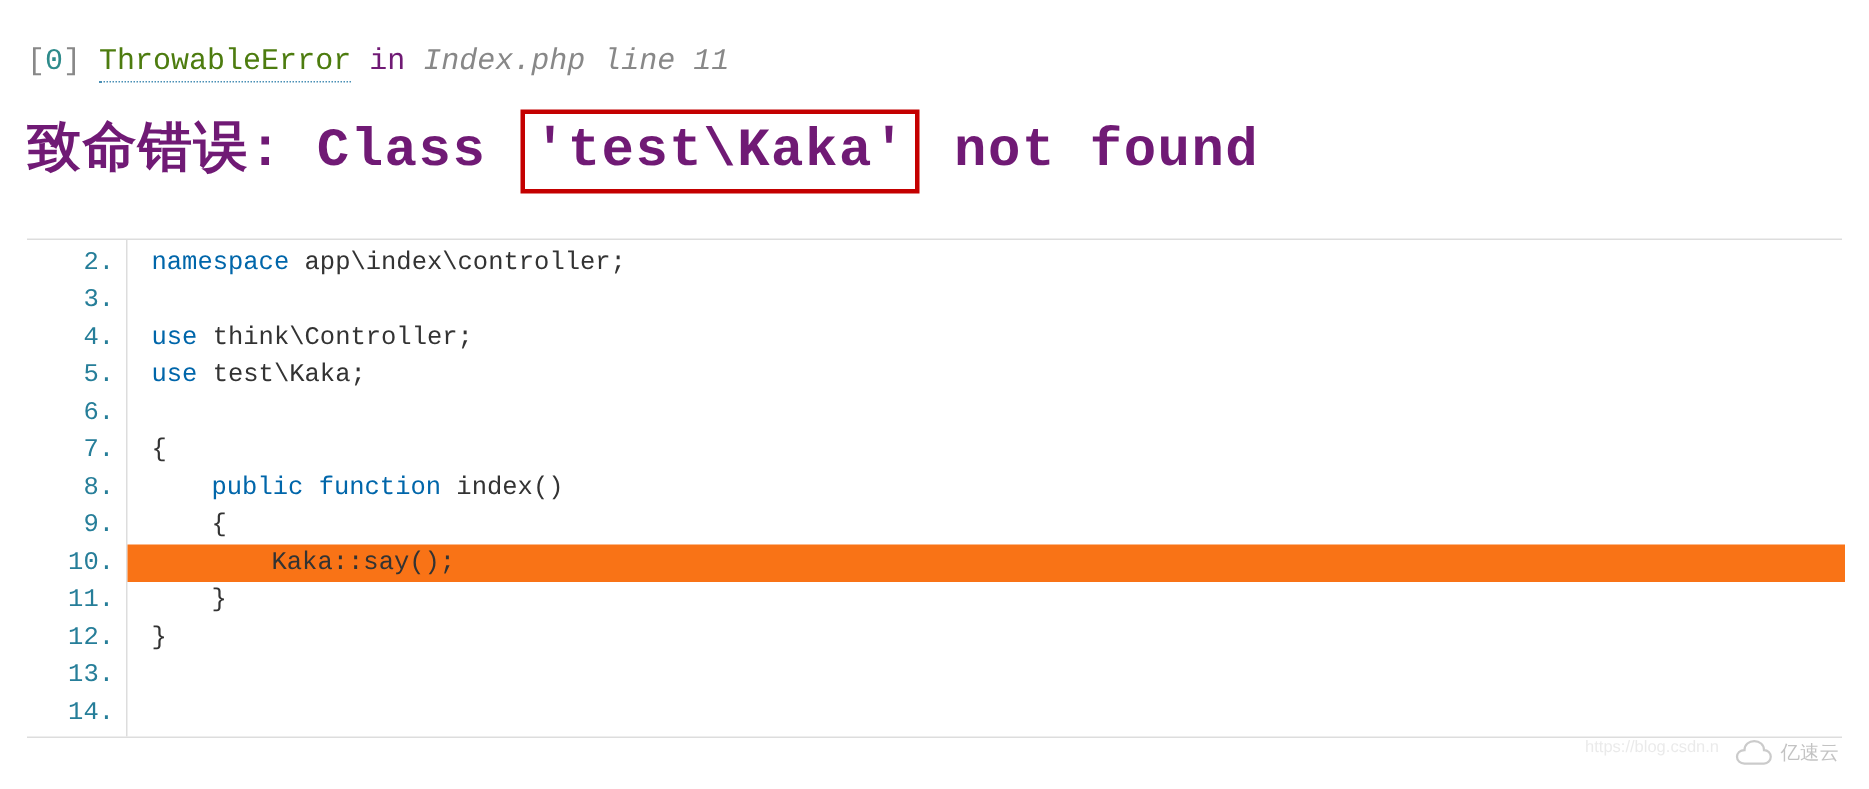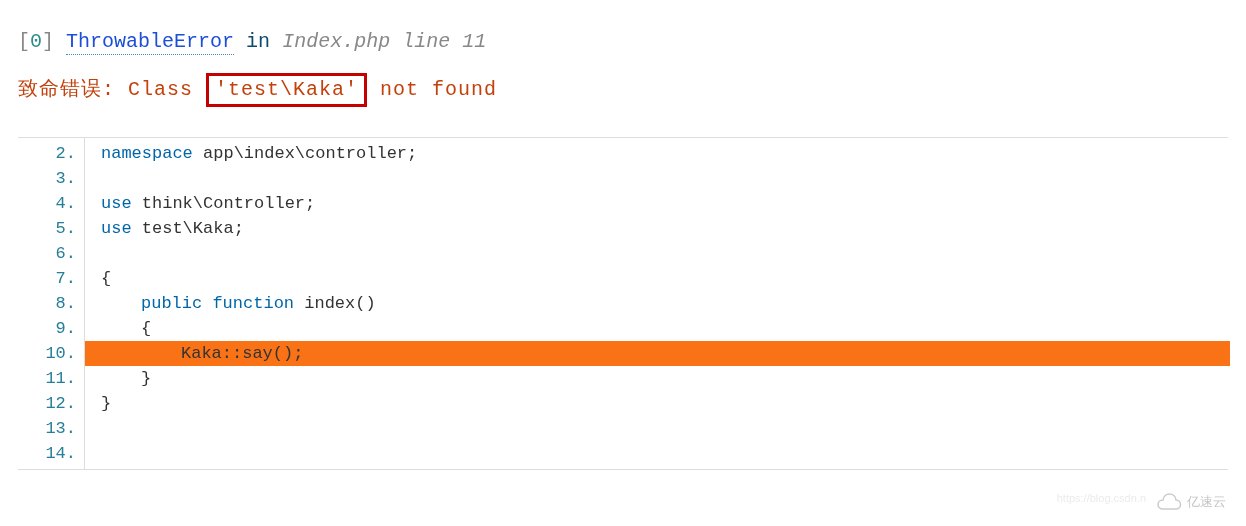--- a/index.html
+++ b/index.html
@@ -21,37 +21,37 @@
       margin-bottom: 20px;
       color: #888;
     }
     .bracket {
       color: #888;
     }
     .index-num {
       color: #2e8b8b;
     }
     .throwable {
-      color: #1d4ed8;
+      color: #4d7c0f;
       border-bottom: 1px dotted #4a8fb5;
       padding-bottom: 1px;
     }
     .in-text {
-      color: #0c4a6e;
+      color: #701a75;
     }
     .filepath {
       color: #888;
       font-style: italic;
     }
     .error-title {
-      font-size: 20px;
-      color: #c2410c;
+      font-size: 36px;
+      color: #701a75;
       margin-bottom: 30px;
       letter-spacing: 1px;
-      font-weight: normal;
+      font-weight: bold;
     }
     .highlight-box {
       border: 3px solid #c40000;
       padding: 0 6px;
       display: inline-block;
       line-height: 1.4;
     }
     .code-block {
       display: flex;
       border-top: 1px solid #ddd;

